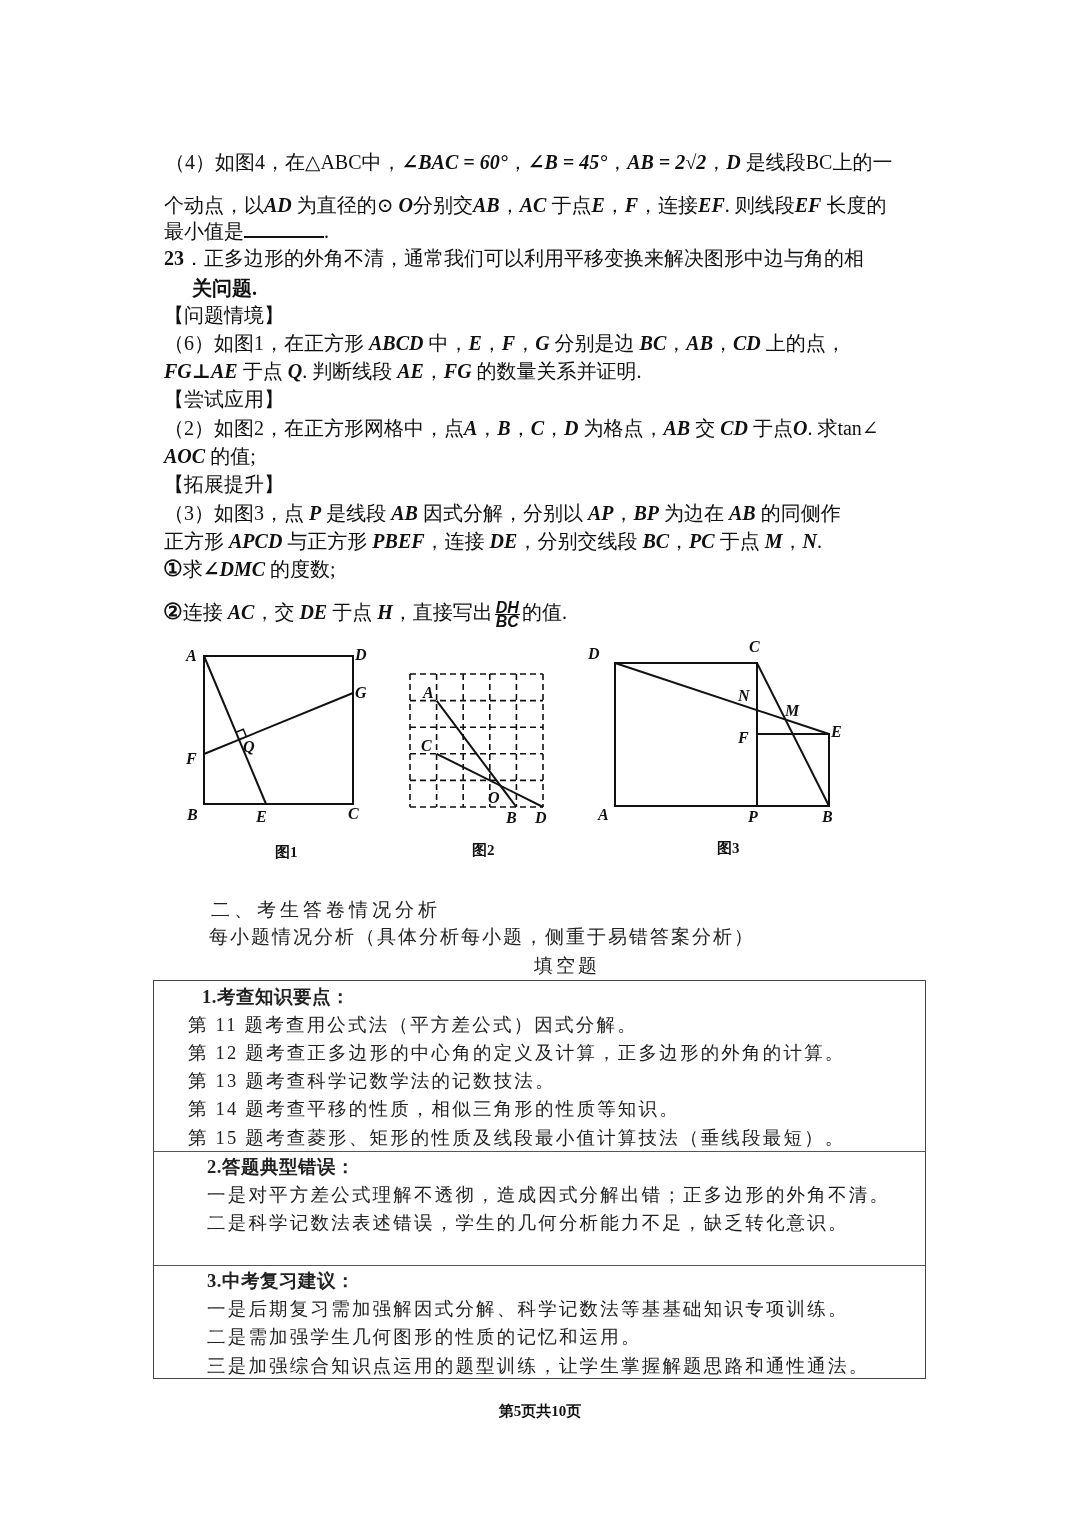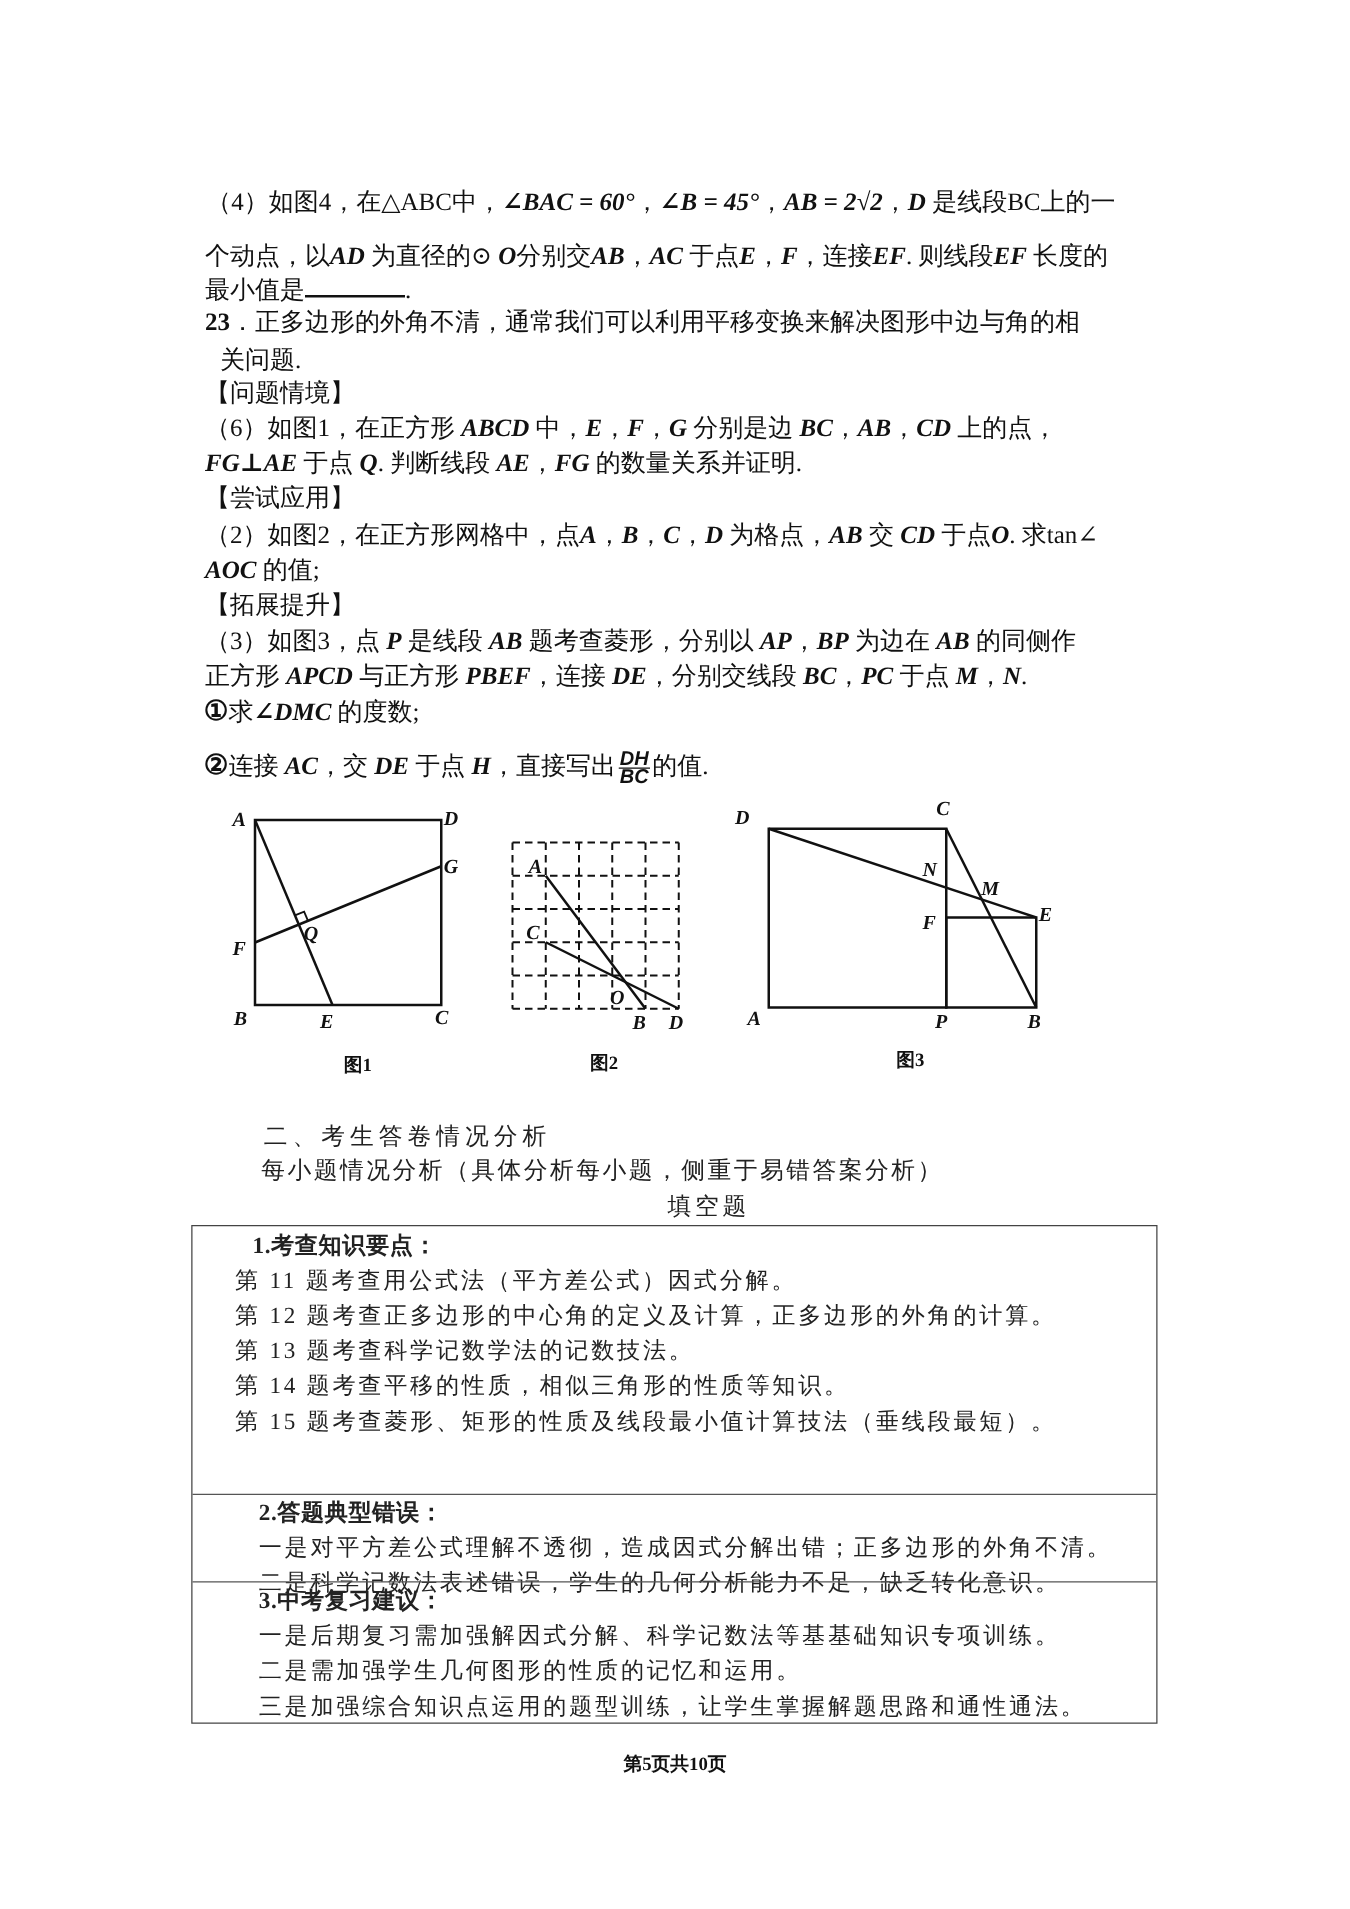--- a/index.html
+++ b/index.html
@@ -30,29 +30,29 @@
 
 <div class="ln" style="left:165px; top:150px;"><span>（4）如图4，在△ABC中，</span><span class="m">∠BAC = 60°</span><span>，</span><span class="m">∠B = 45°</span><span>，</span><span class="m">AB = 2√2</span><span>，</span><span class="m">D</span><span> 是线段BC上的一</span></div>
 <div class="ln" style="left:164px; top:193px;"><span>个动点，以</span><span class="m">AD</span><span> 为直径的⊙ </span><span class="m">O</span><span>分别交</span><span class="m">AB</span><span>，</span><span class="m">AC</span><span> 于点</span><span class="m">E</span><span>，</span><span class="m">F</span><span>，连接</span><span class="m">EF</span><span>. 则线段</span><span class="m">EF</span><span> 长度的</span></div>
 <div class="ln" style="left:164px; top:218px;">
   <span>最小值是</span><span class="blank"></span><span>.</span>
 </div>
 
 <div class="ln" style="left:164px; top:246px;">
   <span class="bold">23</span><span>．正多边形的外角不清，通常我们可以利用平移变换来解决图形中边与角的相</span>
 </div>
-<div class="ln" style="left:176px; top:276px;">关问题.</div>
+<div class="ln" style="left:192px; top:276px;font-weight:bold;">关问题.</div>
 <div class="ln" style="left:164px; top:303px;">【问题情境】</div>
 <div class="ln" style="left:164px; top:331px;"><span>（6）如图1，在正方形 </span><span class="m">ABCD</span><span> 中，</span><span class="m">E</span><span>，</span><span class="m">F</span><span>，</span><span class="m">G</span><span> 分别是边 </span><span class="m">BC</span><span>，</span><span class="m">AB</span><span>，</span><span class="m">CD</span><span> 上的点，</span></div>
 <div class="ln" style="left:164px; top:359px;"><span class="m">FG⊥AE</span><span> 于点 </span><span class="m">Q</span><span>. 判断线段 </span><span class="m">AE</span><span>，</span><span class="m">FG</span><span> 的数量关系并证明.</span></div>
 <div class="ln" style="left:164px; top:387px;">【尝试应用】</div>
 <div class="ln" style="left:164px; top:416px;"><span>（2）如图2，在正方形网格中，点</span><span class="m">A</span><span>，</span><span class="m">B</span><span>，</span><span class="m">C</span><span>，</span><span class="m">D</span><span> 为格点，</span><span class="m">AB</span><span> 交 </span><span class="m">CD</span><span> 于点</span><span class="m">O</span><span>. 求tan∠</span></div>
 <div class="ln" style="left:164px; top:444px;"><span class="m">AOC</span><span> 的值;</span></div>
 <div class="ln" style="left:164px; top:472px;">【拓展提升】</div>
-<div class="ln" style="left:164px; top:501px;"><span>（3）如图3，点 </span><span class="m">P</span><span> 是线段 </span><span class="m">AB</span><span> 题考查菱形，分别以 </span><span class="m">AP</span><span>，</span><span class="m">BP</span><span> 为边在 </span><span class="m">AB</span><span> 的同侧作</span></div>
+<div class="ln" style="left:164px; top:501px;"><span>（3）如图3，点 </span><span class="m">P</span><span> 是线段 </span><span class="m">AB</span><span> 因式分解，分别以 </span><span class="m">AP</span><span>，</span><span class="m">BP</span><span> 为边在 </span><span class="m">AB</span><span> 的同侧作</span></div>
 <div class="ln" style="left:164px; top:529px;"><span>正方形 </span><span class="m">APCD</span><span> 与正方形 </span><span class="m">PBEF</span><span>，连接 </span><span class="m">DE</span><span>，分别交线段 </span><span class="m">BC</span><span>，</span><span class="m">PC</span><span> 于点 </span><span class="m">M</span><span>，</span><span class="m">N</span><span>.</span></div>
 <div class="ln" style="left:163px; top:557px;">
   <span class="circ">①</span><span><span>求</span><span class="m">∠DMC</span><span> 的度数;</span></span>
 </div>
 <div class="ln" style="left:163px; top:600px;">
   <span class="circ">②</span><span><span>连接 </span><span class="m">AC</span><span>，交 </span><span class="m">DE</span><span> 于点 </span><span class="m">H</span><span>，直接写出</span></span><span class="frac"><span class="num">DH</span><span class="den">BC</span></span><span>的值.</span>
 </div>
 
 <svg id="figs" width="1080" height="900" viewBox="0 0 1080 900">
 
@@ -127,21 +127,21 @@
 
 <div class="table">
   <div class="row" style="top:0; height:170px;">
     <div class="tl th" style="left:48px; top:4px;">1.考查知识要点：</div>
     <div class="tl" style="left:34px; top:32px;">第 11 题考查用公式法（平方差公式）因式分解。</div>
     <div class="tl" style="left:34px; top:60px;">第 12 题考查正多边形的中心角的定义及计算，正多边形的外角的计算。</div>
     <div class="tl" style="left:34px; top:88px;">第 13 题考查科学记数学法的记数技法。</div>
     <div class="tl" style="left:34px; top:116px;">第 14 题考查平移的性质，相似三角形的性质等知识。</div>
     <div class="tl" style="left:34px; top:145px;">第 15 题考查菱形、矩形的性质及线段最小值计算技法（垂线段最短）。</div>
   </div>
-  <div class="row" style="top:170px; height:113px;margin-top:44px;">
+  <div class="row" style="top:170px; height:113px;">
     <div class="tl th" style="left:53px; top:3px;">2.答题典型错误：</div>
     <div class="tl" style="left:53px; top:31px;">一是对平方差公式理解不透彻，造成因式分解出错；正多边形的外角不清。</div>
     <div class="tl" style="left:53px; top:59px;">二是科学记数法表述错误，学生的几何分析能力不足，缺乏转化意识。</div>
   </div>
   <div class="row" style="top:284px; height:113px;">
     <div class="tl th" style="left:53px; top:3px;">3.中考复习建议：</div>
     <div class="tl" style="left:53px; top:31px;">一是后期复习需加强解因式分解、科学记数法等基基础知识专项训练。</div>
     <div class="tl" style="left:53px; top:59px;">二是需加强学生几何图形的性质的记忆和运用。</div>
     <div class="tl" style="left:53px; top:88px;">三是加强综合知识点运用的题型训练，让学生掌握解题思路和通性通法。</div>
   </div>

